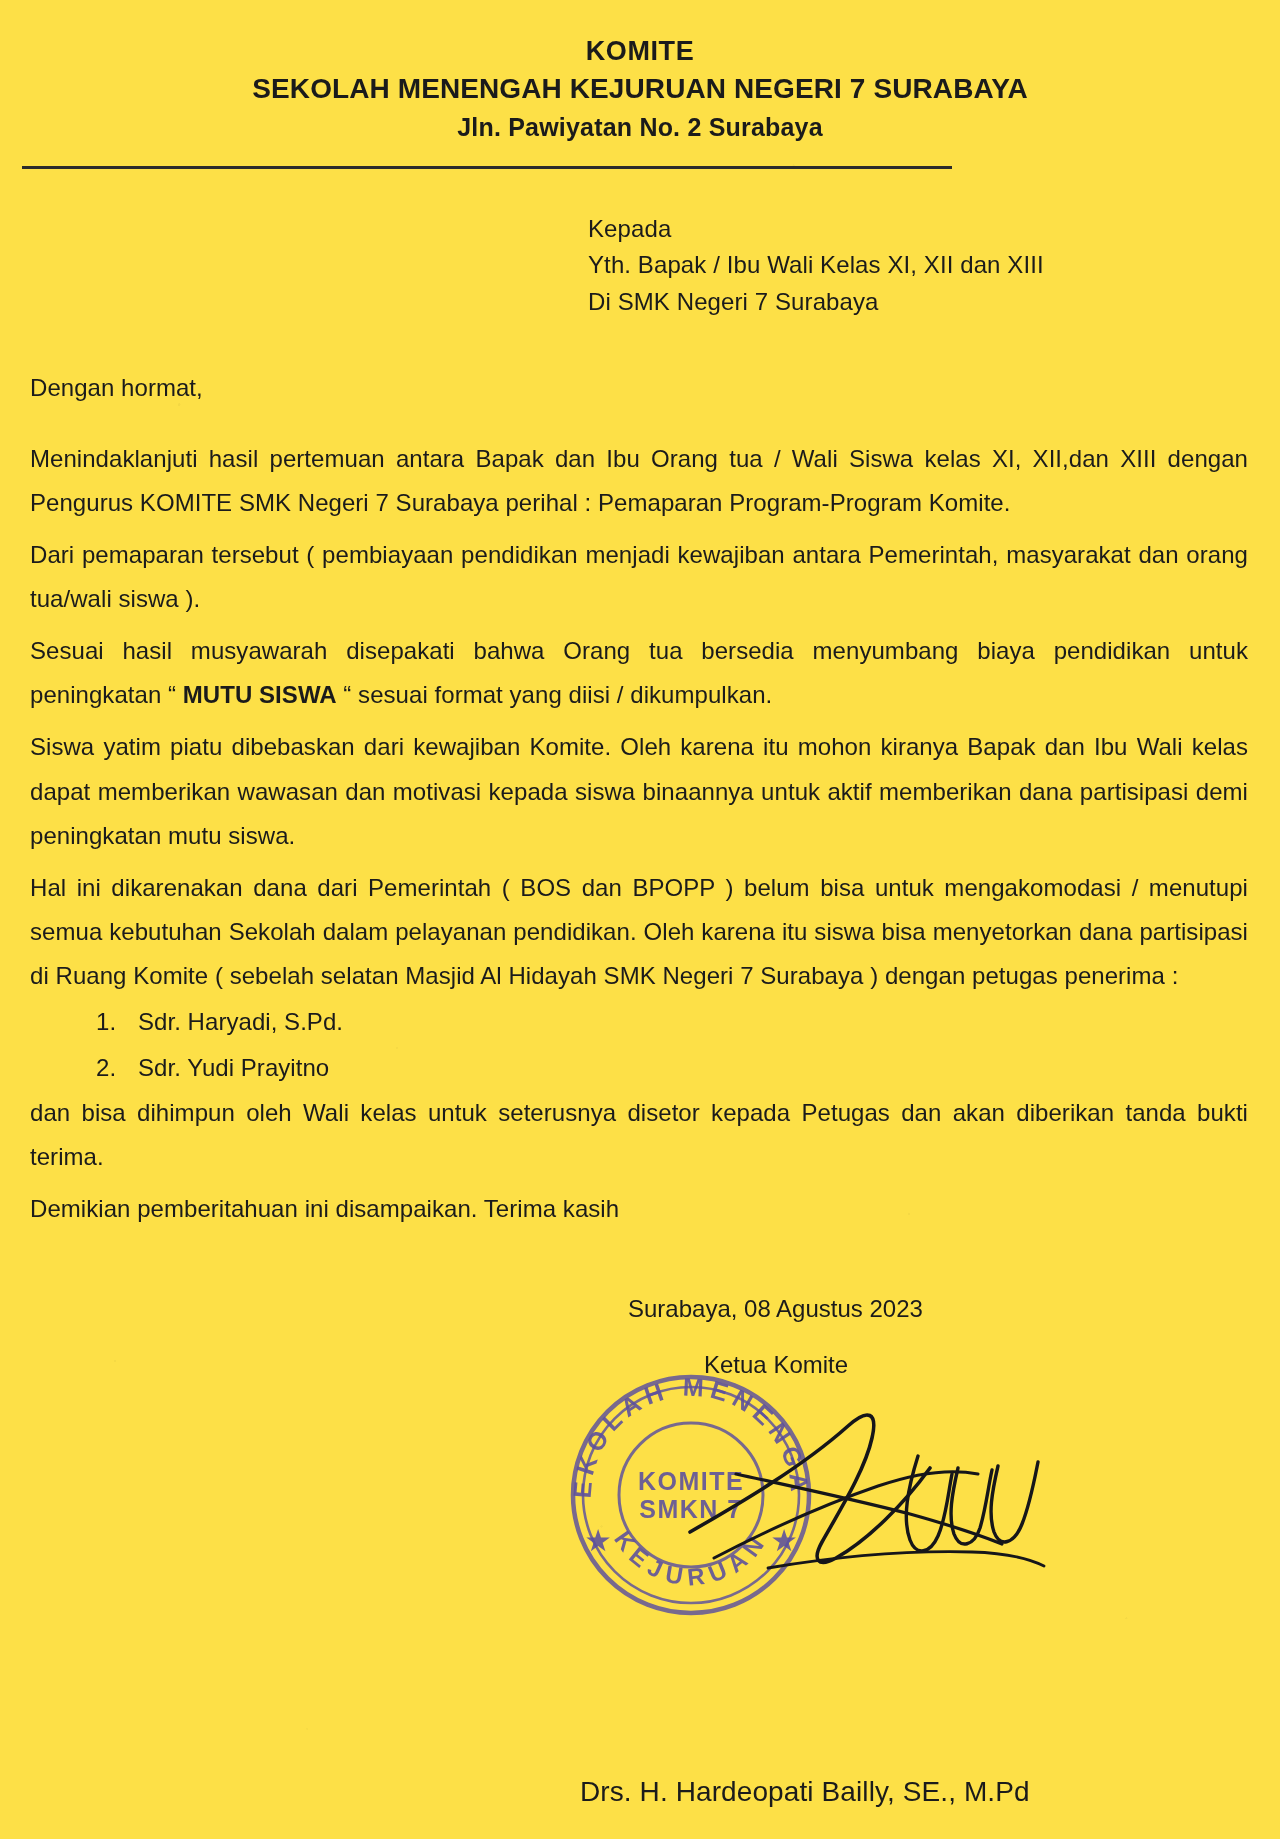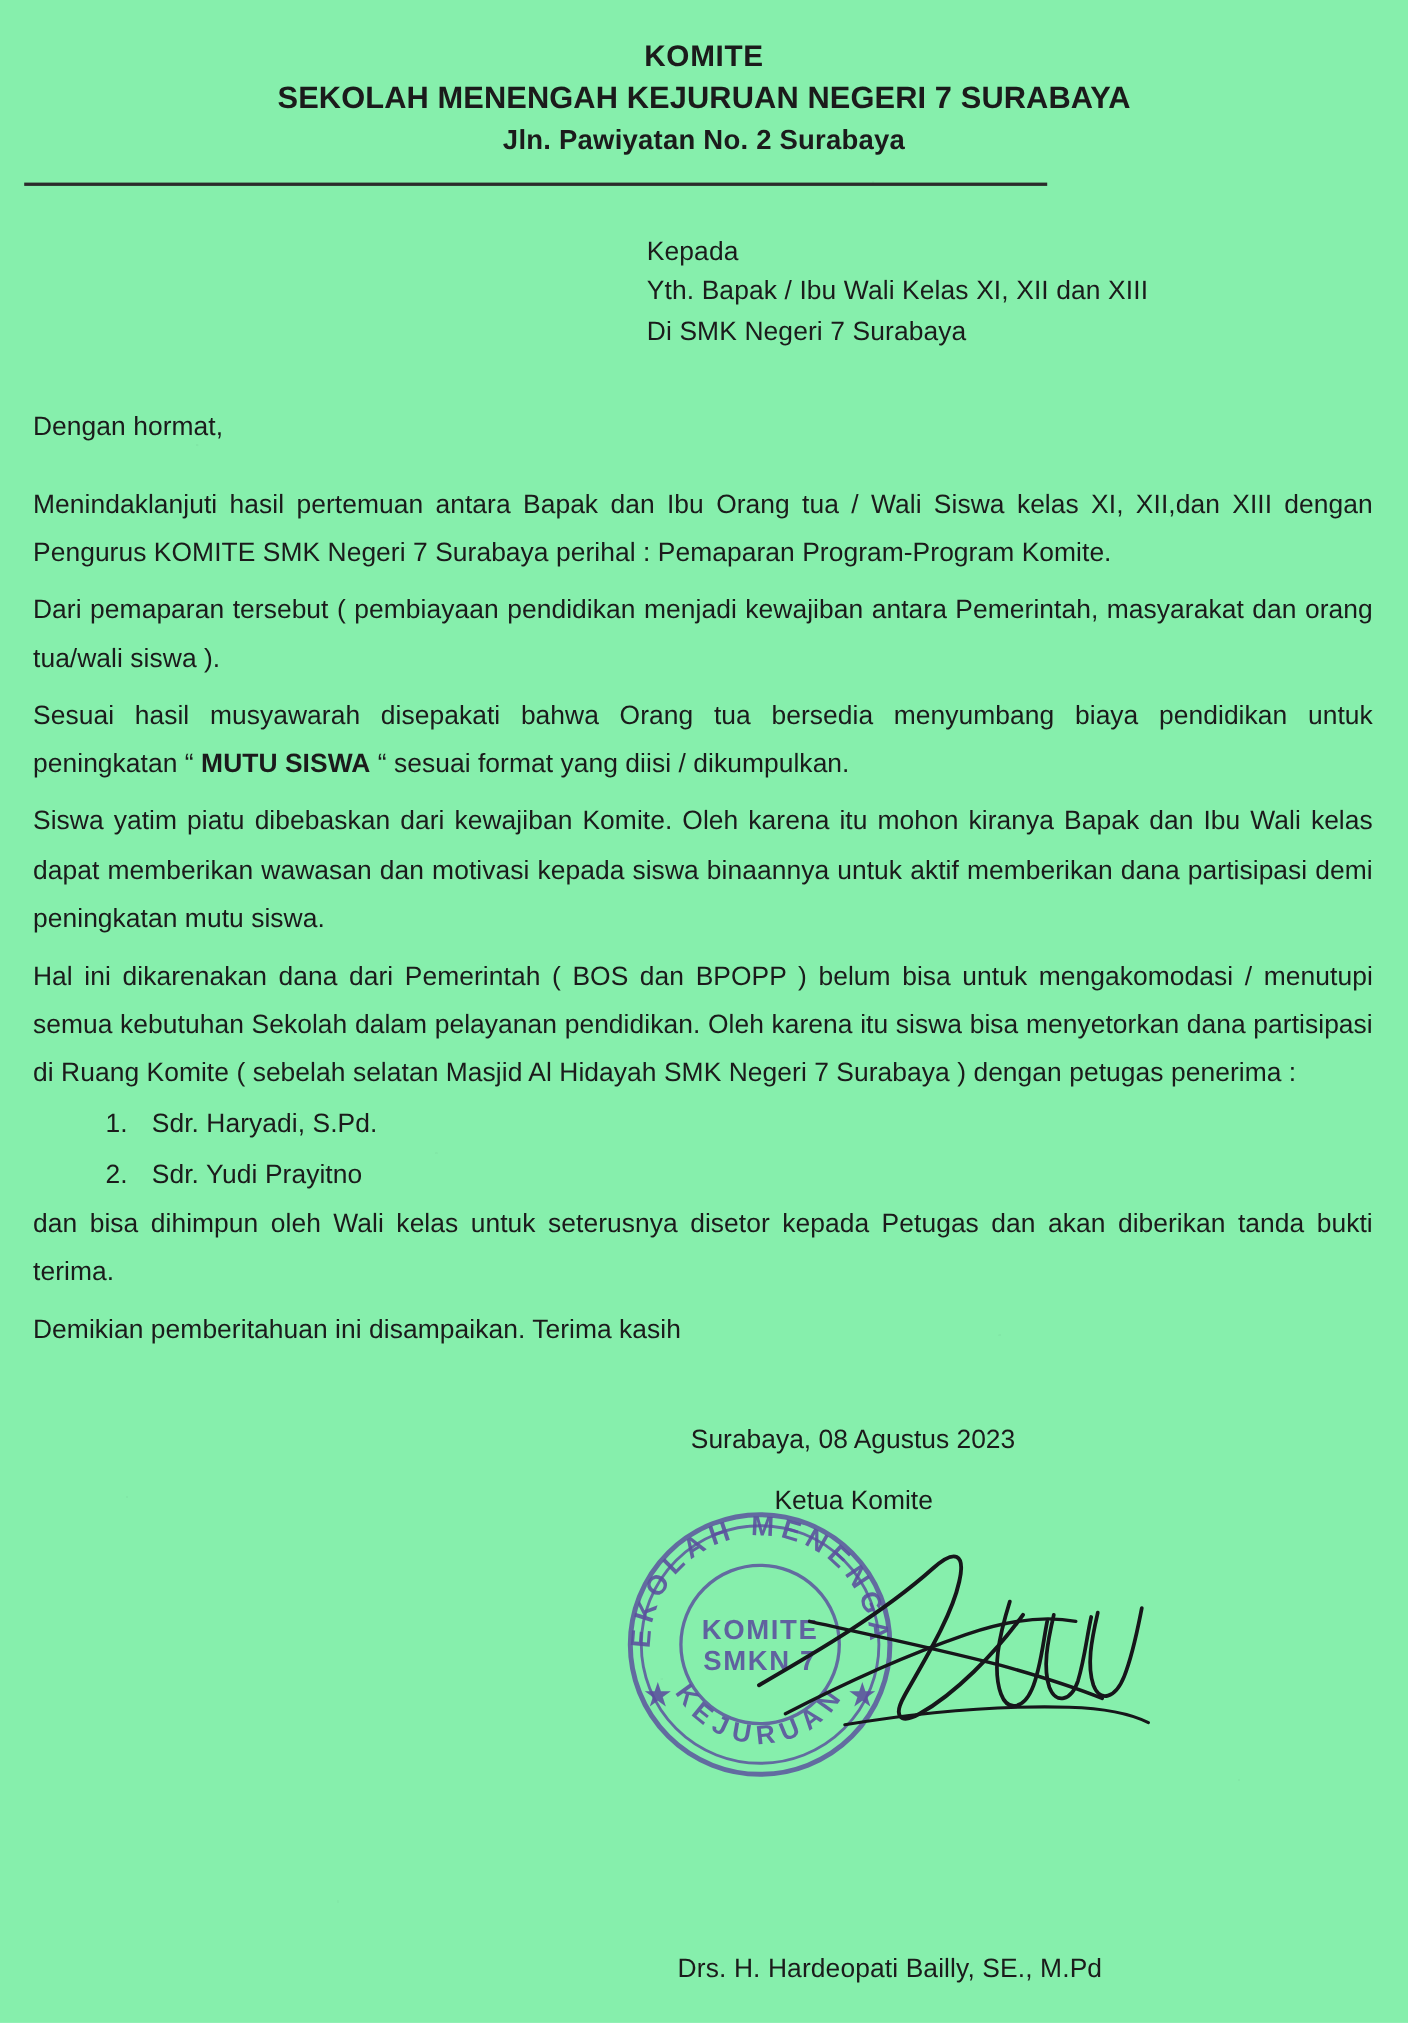--- a/index.html
+++ b/index.html
@@ -15,21 +15,21 @@
     color: #1b1b1b;
     overflow: hidden;
   }
 
   
   .page {
     position: relative;
     width: 1280px;
     height: 1839px;
     padding: 0;
-    background: #86efac;
+    background: #fde047;
   }
 
   
   .scan-noise {
     position: absolute;
     inset: 0;
     pointer-events: none;
     background:
       radial-gradient(circle at 14% 22%, rgba(0,0,0,0.035) 0 1.2px, transparent 1.4px),
       radial-gradient(circle at 62% 9%,  rgba(0,0,0,0.03) 0 1px, transparent 1.2px),
@@ -128,24 +128,23 @@
   .closing .place-date { white-space: nowrap; }
   .closing .role {
     margin-top: 18px;
     margin-left: 76px;
   }
 
   .sign-name {
     position: absolute;
     left: 580px;
     top: 1776px;
-    font-size: 24px;
+    font-size: 28px;
     white-space: nowrap;
     letter-spacing: 0.1px;
-    margin-left: 36px;
   }
 
   
   .stamp {
     position: absolute;
     left: 556px;
     top: 1358px;
     width: 270px;
     height: 270px;
     pointer-events: none;

